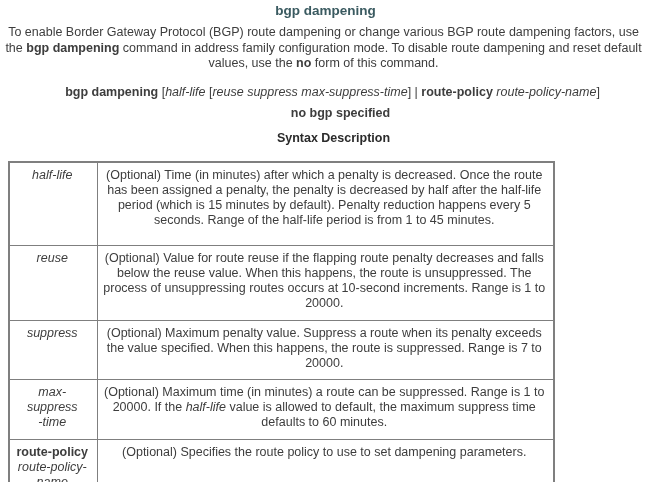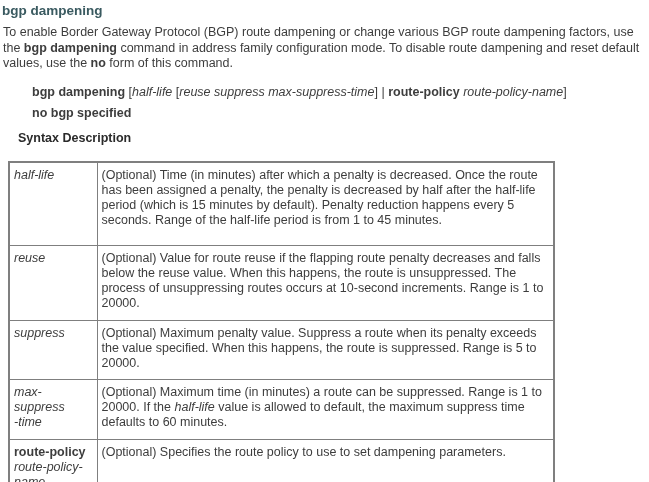--- a/index.html
+++ b/index.html
@@ -1,21 +1,21 @@
 <!DOCTYPE html>
 <html style="--title-color: #3A5A60; --text-color: #3D3D3D; --border-color: #7F7F7F; --bg-color: #FFFFFF;"><head>
 <meta charset="utf-8">
 <style>
   :root{
     --title-color:#3A5A60;
     --text-color:#3D3D3D;
     --border-color:#7F7F7F;
     --bg-color:#FFFFFF;
   }
-  *{box-sizing:border-box;}
+  *{box-sizing:border-box;text-align:center;}
   html,body{margin:0;padding:0;}
   body{
     width:649px;height:482px;
     background:var(--bg-color);
     font-family:"Liberation Sans","DejaVu Sans",sans-serif;
     font-size:12.5px;
     color:var(--text-color);
   }
   .page{position:relative;width:649px;height:482px;overflow:hidden;background:var(--bg-color);}
   .cmd-title{
@@ -91,21 +91,21 @@
         <tr>
           <td class="term"><span class="seg italic">half-life</span></td>
           <td class="desc"><span class="seg normal">(Optional) Time (in minutes) after which a penalty is decreased. Once the route has been assigned a penalty, the penalty is decreased by half after the half-life period (which is 15 minutes by default). Penalty reduction happens every 5 seconds. Range of the half-life period is from 1 to 45 minutes.</span></td>
         </tr>
         <tr>
           <td class="term"><span class="seg italic">reuse</span></td>
           <td class="desc"><span class="seg normal">(Optional) Value for route reuse if the flapping route penalty decreases and falls below the reuse value. When this happens, the route is unsuppressed. The process of unsuppressing routes occurs at 10-second increments. Range is 1 to 20000.</span></td>
         </tr>
         <tr>
           <td class="term"><span class="seg italic">suppress</span></td>
-          <td class="desc"><span class="seg normal">(Optional) Maximum penalty value. Suppress a route when its penalty exceeds the value specified. When this happens, the route is suppressed. Range is 5 to 20000.</span></td>
+          <td class="desc"><span class="seg normal">(Optional) Maximum penalty value. Suppress a route when its penalty exceeds the value specified. When this happens, the route is suppressed. Range is 7 to 20000.</span></td>
         </tr>
         <tr>
           <td class="term"><span class="seg italic">max-suppress
 -time</span></td>
           <td class="desc"><span class="seg normal">(Optional) Maximum time (in minutes) a route can be suppressed. Range is 1 to 20000. If the </span><span class="seg italic">half-life</span><span class="seg normal"> value is allowed to default, the maximum suppress time defaults to 60 minutes.</span></td>
         </tr>
         <tr>
           <td class="term"><span class="seg bold">route-policy</span><span class="seg normal">
 </span><span class="seg italic">route-policy-
 name</span></td>

